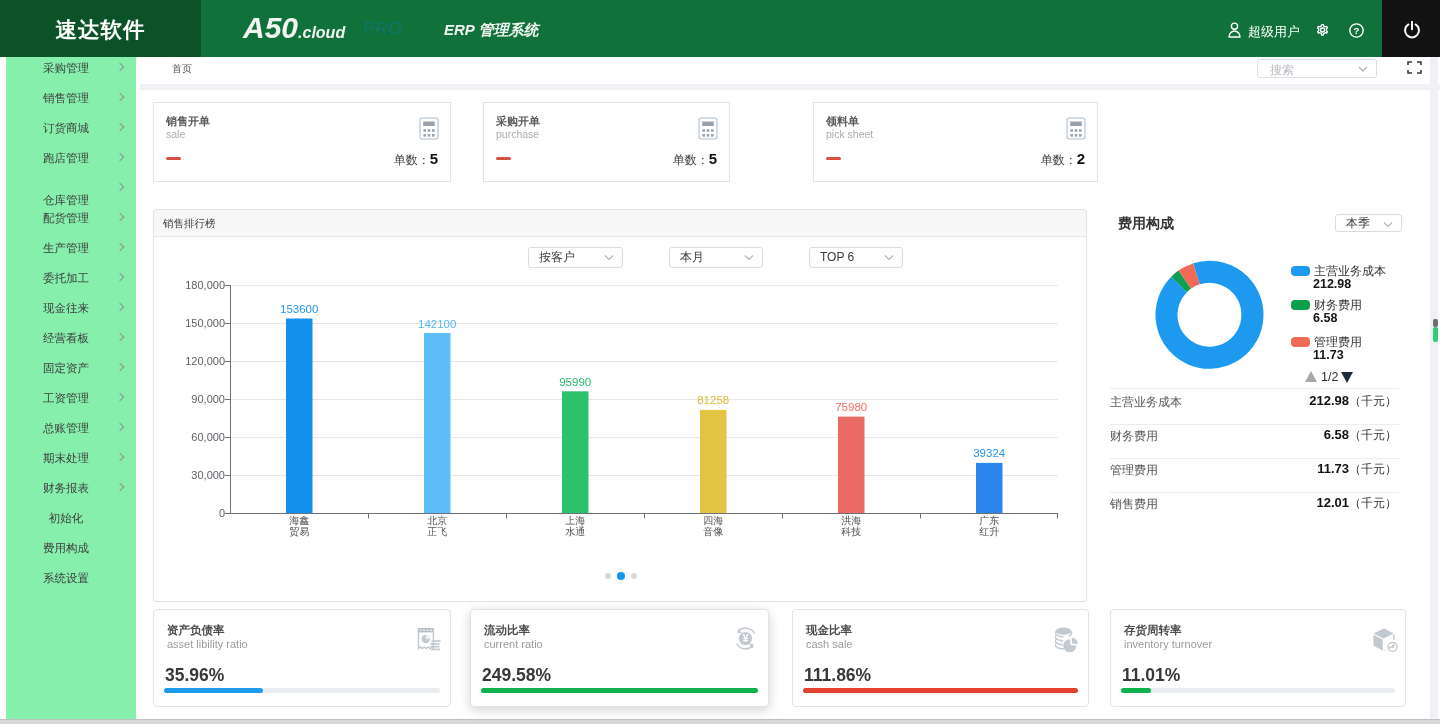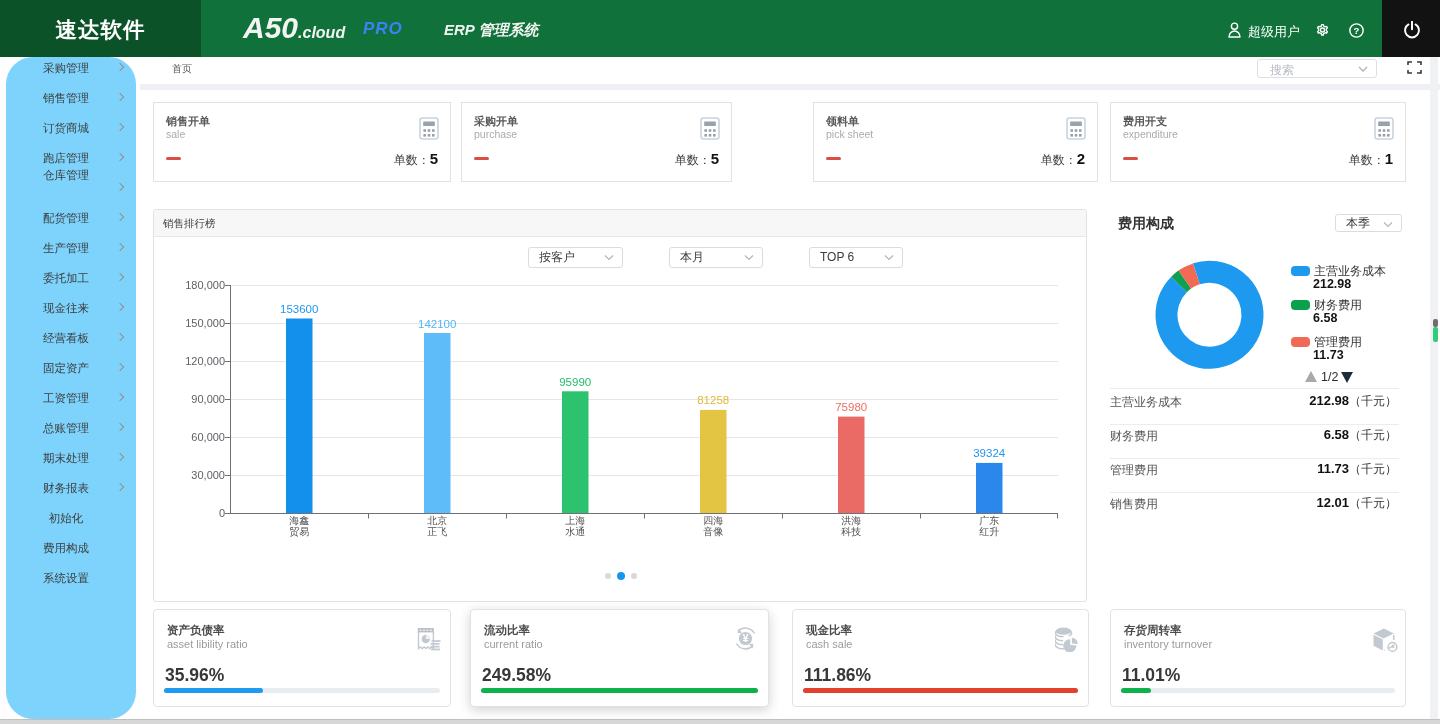--- a/index.html
+++ b/index.html
@@ -9,21 +9,21 @@
   .abs { position:absolute; }
 </style>
 </head>
 <body>
 <div id="app">
 
   <div class="abs" style="left:0;top:0;width:1440px;height:57px;background:#10713a;"></div>
   <div class="abs" style="left:0;top:0;width:201px;height:57px;background:#0c5229;"></div>
   <div class="abs" style="left:0;top:15px;width:201px;text-align:center;font-size:21.5px;font-weight:bold;color:#fff;letter-spacing:1px;">速达软件</div>
   <div class="abs" style="left:243px;top:11px;color:#f2f5f2;font-style:italic;font-weight:bold;font-size:30px;">A50<span style="font-size:16px;">.cloud</span></div>
-  <div class="abs" style="left:363px;top:19px;color:#3b82f6;font-style:italic;font-weight:bold;font-size:17px;letter-spacing:1px;">PRO</div>
+  <div class="abs" style="left:363px;top:19px;color:#0f766e;font-style:italic;font-weight:normal;font-size:17px;letter-spacing:1px;">PRO</div>
   <div class="abs" style="left:444px;top:21px;color:#f2f5f2;font-style:italic;font-weight:bold;font-size:15px;">ERP 管理系统</div>
 
   <svg class="abs" style="left:1228px;top:22px;" width="13" height="16" viewBox="0 0 13 16">
     <circle cx="6.5" cy="4.2" r="3.1" fill="none" stroke="#fff" stroke-width="1.4"></circle>
     <path d="M1 15 a5.5 6 0 0 1 11 0 z" fill="none" stroke="#fff" stroke-width="1.4" stroke-linejoin="round"></path>
   </svg>
   <div class="abs" style="left:1248px;top:23px;color:#fff;font-size:13px;">超级用户</div>
   <svg class="abs" style="left:1315px;top:23px;" width="15" height="15" viewBox="0 0 24 24">
     <path fill="none" stroke="#fff" stroke-width="2.2" stroke-linejoin="round" d="M10.6 2.5 h2.8 l.5 2.4 a7.4 7.4 0 0 1 2.3 1.3 l2.3-.8 l1.4 2.4 l-1.8 1.7 a7.4 7.4 0 0 1 0 2.7 l1.8 1.7 l-1.4 2.4 l-2.3-.8 a7.4 7.4 0 0 1-2.3 1.3 l-.5 2.4 h-2.8 l-.5-2.4 a7.4 7.4 0 0 1-2.3-1.3 l-2.3.8 l-1.4-2.4 l1.8-1.7 a7.4 7.4 0 0 1 0-2.7 l-1.8-1.7 l1.4-2.4 l2.3.8 a7.4 7.4 0 0 1 2.3-1.3 z"></path>
     <circle cx="12" cy="11.2" r="3.2" fill="none" stroke="#fff" stroke-width="2.2"></circle>
@@ -45,34 +45,34 @@
         <path d="M1 1 l4 4 l4-4" fill="none" stroke="#b0b4ba" stroke-width="1.3"></path>
       </svg>
   </div>
   <svg class="abs" style="left:1407px;top:61px;" width="15" height="13" viewBox="0 0 15 13">
     <path d="M1 4 V1 H5 M10 1 H14 V4 M14 9 V12 H10 M5 12 H1 V9" fill="none" stroke="#3a3a3a" stroke-width="1.6"></path>
   </svg>
 
   <div class="abs" style="left:140px;top:84px;width:1300px;height:6px;background:#eef0f3;"></div>
 
   <div class="abs" style="left:0;top:57px;width:6px;height:662px;background:#fdfdfd;"></div>
-  <div class="abs" style="left:6px;top:57px;width:130px;height:662px;background:#7dd3fc;border-radius:27px;" id="sidebar">
+  <div class="abs" style="left:6px;top:57px;width:130px;height:662px;background:#86efac;" id="sidebar">
     <style>
       .mi { position:absolute; left:0; width:120px; height:30px; line-height:30px; text-align:center; font-size:11.5px; color:#3d3d3d; }
       .mc { position:absolute; left:111px; width:6px; height:6px; border-top:1.2px solid #909090; border-right:1.2px solid #909090; transform:rotate(45deg); }
     </style>
     <div class="mi" style="top:-4px;">采购管理</div>
       <div class="mc" style="top:7px;"></div>
     <div class="mi" style="top:26px;">销售管理</div>
       <div class="mc" style="top:37px;"></div>
     <div class="mi" style="top:56px;">订货商城</div>
       <div class="mc" style="top:67px;"></div>
     <div class="mi" style="top:86px;">跑店管理</div>
       <div class="mc" style="top:97px;"></div>
-    <div class="mi" style="top:103px;">仓库管理</div>
+    <div class="mi" style="top:128px;">仓库管理</div>
       <div class="mc" style="top:127px;"></div>
     <div class="mi" style="top:146px;">配货管理</div>
       <div class="mc" style="top:157px;"></div>
     <div class="mi" style="top:176px;">生产管理</div>
       <div class="mc" style="top:187px;"></div>
     <div class="mi" style="top:206px;">委托加工</div>
       <div class="mc" style="top:217px;"></div>
     <div class="mi" style="top:236px;">现金往来</div>
       <div class="mc" style="top:247px;"></div>
     <div class="mi" style="top:266px;">经营看板</div>
@@ -123,43 +123,34 @@
   </svg>
   <div class="tcard" style="left:153px;width:298px;">
     <div class="t1">销售开单</div>
       <div class="t2">sale</div>
       <div class="dash"></div>
     <div class="num">单数：<b>5</b></div>
     <svg class="calc" width="20" height="23" viewBox="0 0 20 23">
         <use href="#calcicon"></use>
       </svg>
   </div>
-  <div class="tcard" style="left:461px;width:271px;">
+  <div class="tcard" style="left:483px;width:247px;">
     <div class="t1">采购开单</div>
       <div class="t2">purchase</div>
       <div class="dash"></div>
     <div class="num">单数：<b>5</b></div>
     <svg class="calc" width="20" height="23" viewBox="0 0 20 23">
         <use href="#calcicon"></use>
       </svg>
   </div>
   <div class="tcard" style="left:813px;width:285px;">
     <div class="t1">领料单</div>
       <div class="t2">pick sheet</div>
       <div class="dash"></div>
     <div class="num">单数：<b>2</b></div>
-    <svg class="calc" width="20" height="23" viewBox="0 0 20 23">
-        <use href="#calcicon"></use>
-      </svg>
-  </div>
-  <div class="tcard" style="left:1110px;width:296px;">
-    <div class="t1">费用开支</div>
-      <div class="t2">expenditure</div>
-      <div class="dash"></div>
-    <div class="num">单数：<b>1</b></div>
     <svg class="calc" width="20" height="23" viewBox="0 0 20 23">
         <use href="#calcicon"></use>
       </svg>
   </div>
 
   <div class="abs" style="left:153px;top:209px;width:934px;height:393px;border:1px solid #e2e2e2;border-radius:3px;background:#fff;">
     <div style="height:27px;background:#f7f7f7;border-bottom:1px solid #e8e8e8;border-radius:3px 3px 0 0;line-height:27px;padding-left:9px;font-size:10.5px;color:#404040;">销售排行榜</div>
   </div>
   <style>
     .sel { position:absolute; height:21px; border:1px solid #dcdcdc; border-radius:3px; background:#fff; font-size:12px; color:#3c3c3c; line-height:19px; padding-left:10px; }

